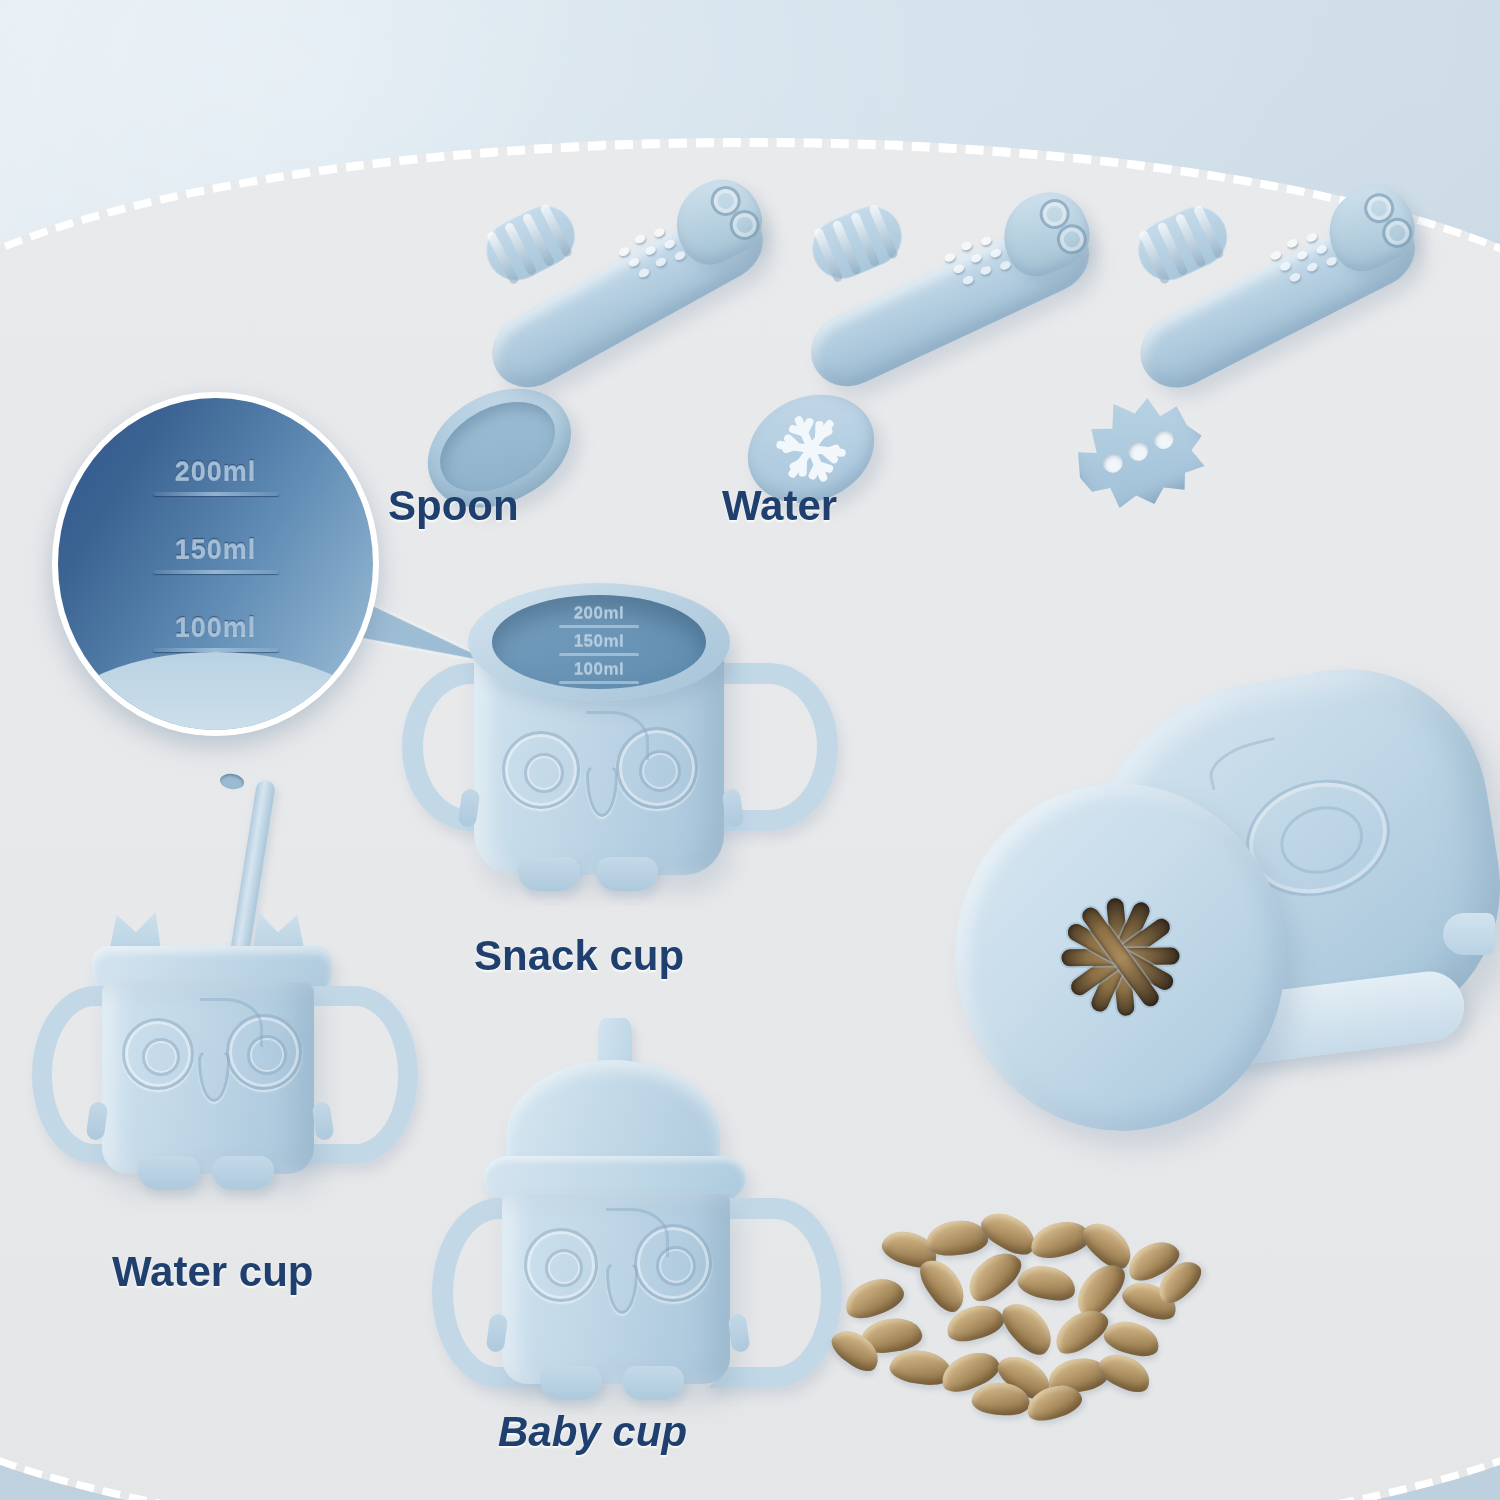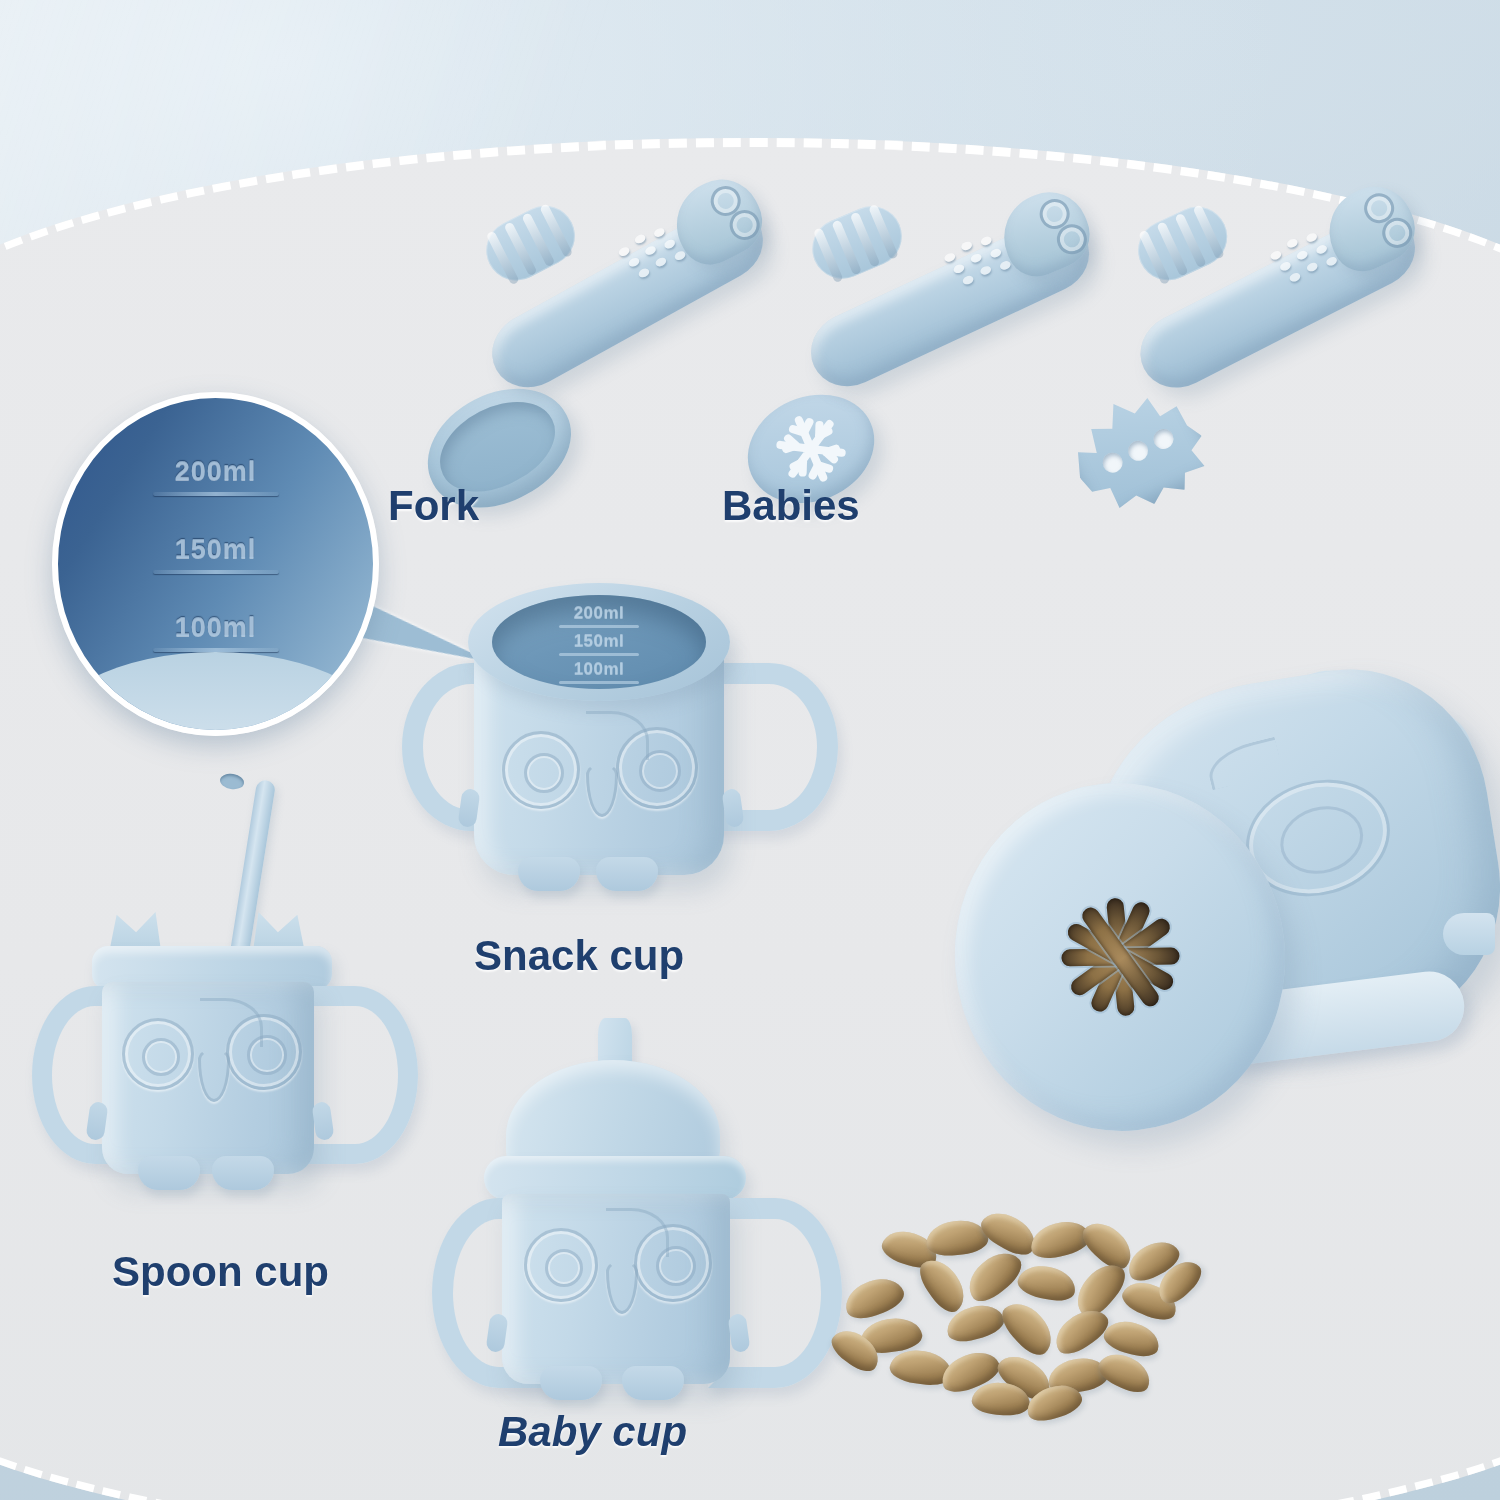--- a/index.html
+++ b/index.html
@@ -376,21 +376,21 @@
         <i style="left:22px;top:0px;"></i>
         <i style="left:42px;top:3px;"></i>
       <i style="left:6px;top:18px;"></i>
         <i style="left:26px;top:15px;"></i>
         <i style="left:46px;top:18px;"></i>
       <i style="left:10px;top:32px;"></i>
         <i style="left:30px;top:30px;"></i>
         <i style="left:50px;top:33px;"></i>
     </div>
   </div>
-  <div class="label" style="left:388px;top:482px;">Fork</div>
+  <div class="label" style="left:388px;top:482px;">Spoon</div>
 
   <div class="utensil" style="left:706px;top:190px;width:420px;height:270px;transform:rotate(-23deg);">
     <div class="snowflake" style="left:0px;top:156px;">
       <svg width="74" height="74" viewBox="0 0 100 100">
         <g stroke="#f2f7fb" stroke-width="11" stroke-linecap="round" fill="none">
           <path d="M50 8 V92 M14 29 L86 71 M14 71 L86 29"></path>
           <path d="M50 26 L38 16 M50 26 L62 16 M50 74 L38 84 M50 74 L62 84"></path>
           <path d="M33 38 L19 37 M33 38 L27 25 M67 62 L81 63 M67 62 L73 75"></path>
           <path d="M33 62 L19 63 M33 62 L27 75 M67 38 L81 37 M67 38 L73 25"></path>
         </g>
@@ -411,21 +411,21 @@
         <i style="left:22px;top:0px;"></i>
         <i style="left:42px;top:3px;"></i>
       <i style="left:6px;top:18px;"></i>
         <i style="left:26px;top:15px;"></i>
         <i style="left:46px;top:18px;"></i>
       <i style="left:10px;top:32px;"></i>
         <i style="left:30px;top:30px;"></i>
         <i style="left:50px;top:33px;"></i>
     </div>
   </div>
-  <div class="label" style="left:722px;top:482px;">Babies</div>
+  <div class="label" style="left:722px;top:482px;">Water</div>
 
   <div class="utensil" style="left:1032px;top:186px;width:440px;height:280px;transform:rotate(-25deg);">
     <div class="toothed" style="left:0px;top:150px;">
       <i></i>
       <i></i>
       <i></i>
     </div>
     <div class="ut-handle" style="left:104px;top:92px;transform:rotate(-2deg);"></div>
     <div class="ut-waist" style="left:146px;"></div>
     <div class="ut-rib" style="left:156px;"></div>
@@ -514,21 +514,21 @@
       <div class="owl-eye" style="left:124px;top:18px;width:70px;height:70px;"></div>
       <div class="owl-brow" style="left:98px;top:2px;"></div>
       <div class="owl-beak" style="left:96px;top:52px;"></div>
     </div>
 
     <div class="nub" style="left:58px;top:342px;transform:rotate(8deg);"></div>
     <div class="nub" style="left:284px;top:342px;transform:rotate(-8deg);"></div>
     <div class="foot" style="left:108px;top:396px;"></div>
     <div class="foot" style="left:182px;top:396px;"></div>
   </div>
-  <div class="label" style="left:112px;top:1248px;">Spoon cup</div>
+  <div class="label" style="left:112px;top:1248px;">Water cup</div>
 
   <div class="cup" style="left:432px;top:1008px;width:370px;height:400px;">
     <div class="spout" style="left:166px;top:10px;"></div>
     <div class="dome" style="left:74px;top:52px;width:214px;height:112px;"></div>
     <div class="dome-rim" style="left:52px;top:148px;width:262px;height:44px;"></div>
 
     <div class="handle" style="left:0px;top:190px;width:92px;height:148px;border-width:21px;border-radius:58% 0 0 58%;border-right-color:transparent;"></div>
     <div class="handle" style="left:276px;top:190px;width:92px;height:148px;border-width:21px;border-radius:0 58% 58% 0;border-left-color:transparent;"></div>
 
     <div class="cup-body" style="left:70px;top:186px;width:228px;height:190px;border-radius:8px 8px 26px 26px;"></div>

